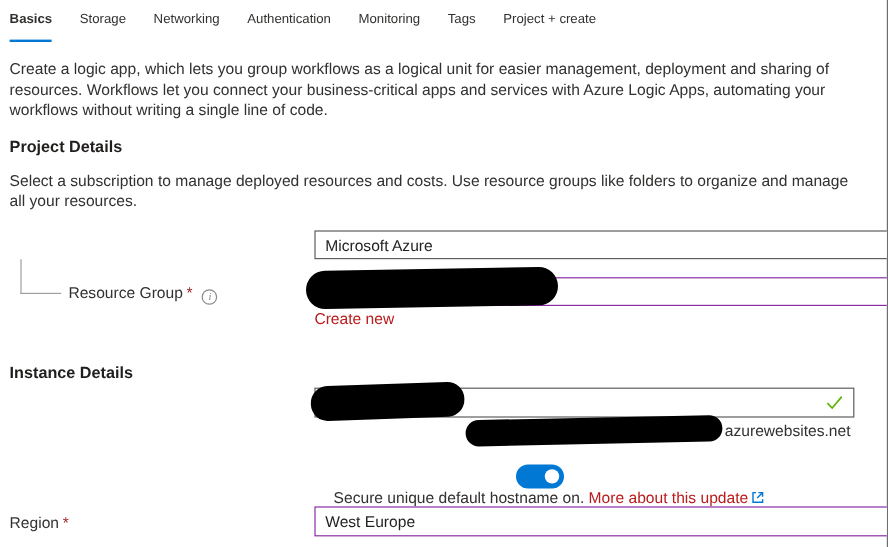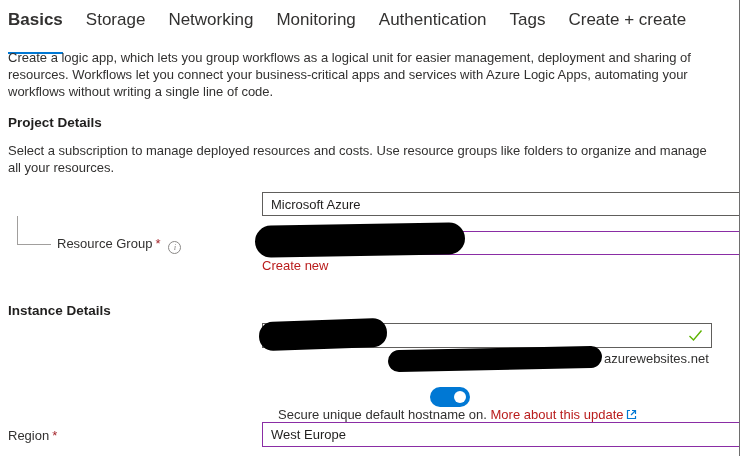--- a/index.html
+++ b/index.html
@@ -5,21 +5,21 @@
   * { margin:0; padding:0; box-sizing:border-box; }
   html,body { background:#fff; }
   body { font-family:"Liberation Sans", sans-serif; color:#323130; }
   .page {
     position:relative; width:740px; height:456px; background:#fff;
     border-right:1px solid #6e6e6e; overflow:hidden;
     font-size:13px;
   }
   
   .tabbar { position:absolute; left:8px; top:10px; display:flex; gap:23px; }
-  .tab { font-size:17px; color:#323130; padding-bottom:22px; cursor:pointer; border-bottom:2.5px solid transparent; }
+  .tab { font-size:11px; color:#323130; padding-bottom:11px; cursor:pointer; border-bottom:2.5px solid transparent; }
   .tab.active { font-weight:bold; border-bottom-color:#0078d4; }
   
   .intro { position:absolute; left:8px; top:49px; width:714px; line-height:17px; }
   .section-heading { position:absolute; left:8px; font-size:13.5px; font-weight:bold; color:#201f1e; }
   .proj-heading { top:115px; }
   .proj-desc { position:absolute; left:8px; top:142px; width:708px; line-height:17px; }
   .inst-heading { top:303px; }
   
   .label { position:absolute; font-size:13px; color:#323130; white-space:nowrap; }
   .req { color:#a4262c; margin-left:3px; }
@@ -61,24 +61,24 @@
 </style>
 </head>
 <body>
 
 <div class="page">
 
   <div class="tabbar">
     <div class="tab active">Basics</div>
     <div class="tab">Storage</div>
     <div class="tab">Networking</div>
+    <div class="tab">Authentication</div>
     <div class="tab">Monitoring</div>
-    <div class="tab">Authentication</div>
     <div class="tab">Tags</div>
-    <div class="tab">Create + create</div>
+    <div class="tab">Project + create</div>
   </div>
 
   <div class="intro">Create a logic app, which lets you group workflows as a logical unit for easier management, deployment and sharing of resources. Workflows let you connect your business-critical apps and services with Azure Logic Apps, automating your workflows without writing a single line of code.</div>
 
   <div class="section-heading proj-heading">Project Details</div>
   <div class="proj-desc">Select a subscription to manage deployed resources and costs. Use resource groups like folders to organize and manage all your resources.</div>
 
   <div class="field" style="top:192px;">
     <span>Microsoft Azure</span>
     <span class="chevron">

